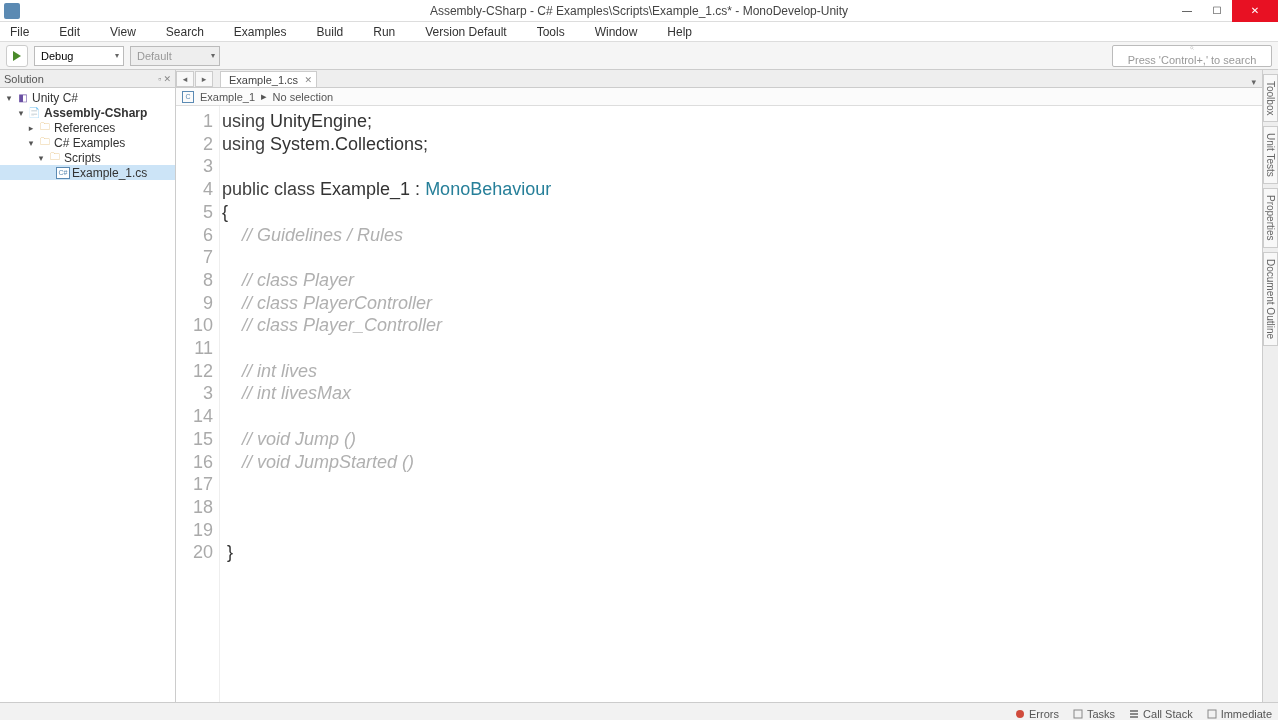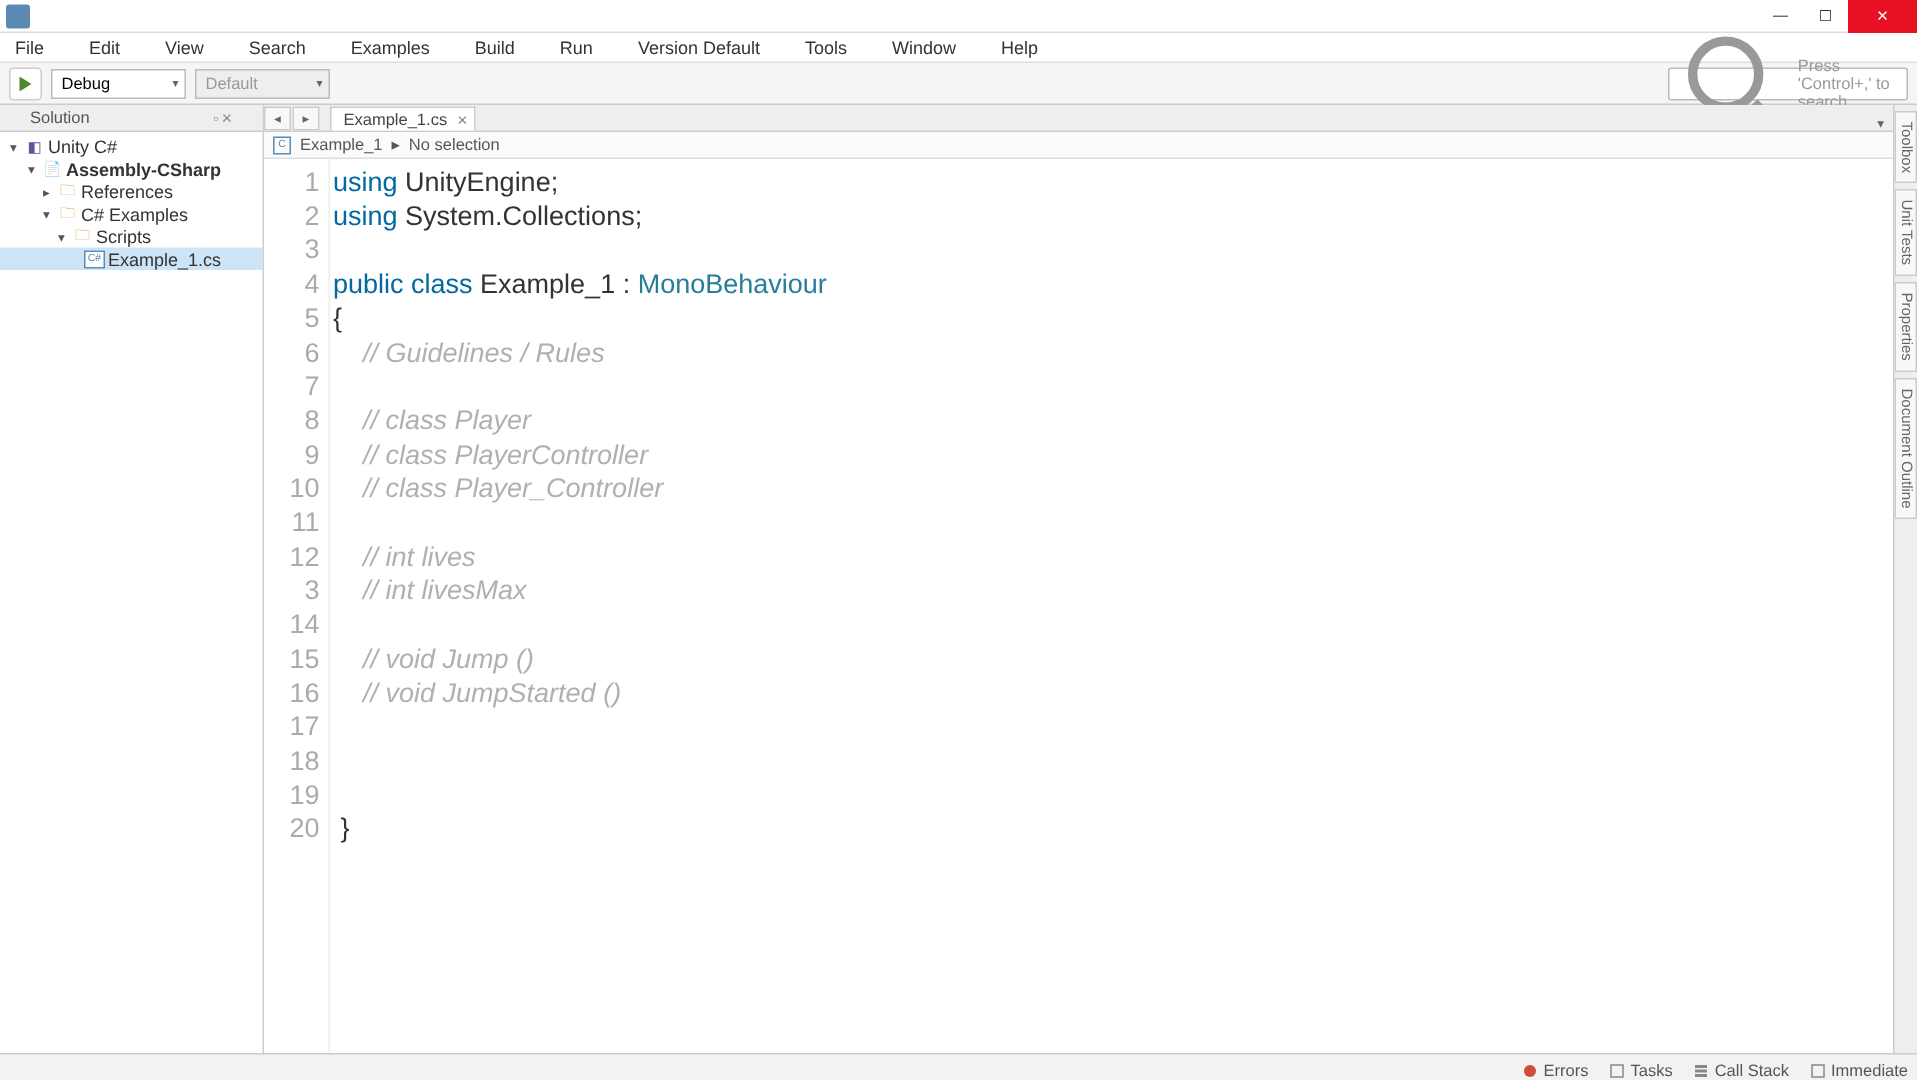--- a/index.html
+++ b/index.html
@@ -16,26 +16,26 @@
 .menu-item { padding: 2px 6px; color: #333; font-size: 12px; }
 
 .toolbar { height: 28px; background: #f5f5f5; display: flex; align-items: center; padding: 0 6px; gap: 6px; border-bottom: 1px solid #ccc; }
 .run-btn { width: 22px; height: 22px; border: 1px solid #ccc; border-radius: 3px; background:#fff; display:flex; align-items:center; justify-content:center; }
 .run-btn svg { width:10px; height:10px; }
 .combo { height: 20px; border: 1px solid #bbb; background:#fff; font-size:11px; padding:0 18px 0 6px; display:flex; align-items:center; position:relative; min-width:90px; }
 .combo::after { content:"▾"; position:absolute; right:4px; font-size:8px; color:#666; }
 .combo.disabled { background:#eee; color:#999; }
 .search-mid { margin-left: 260px; width: 414px; height:22px; border:1px solid #7fa7cf; background:#fff; display:flex; align-items:center; padding:0 6px; gap:6px; color:#888; font-size:11px; }
 .search-mid svg { width:12px; height:12px; }
-.search-right { margin-left:auto; width:160px; height:22px; border:1px solid #bbb; border-radius:2px; background:#fff; display:flex; align-items:center; padding:0 6px; gap:4px; color:#999; font-size:11px; }
+.search-right { margin-left:auto; width:160px; height:22px; border:1px solid #bbb; border-radius:2px; background:#fff; display:flex; align-items:center; padding:0 6px; gap:4px; color:#999; font-size:11px;flex-direction:column; }
 
 .main-area { flex:1; display:flex; min-height:0; }
 
 .solution-panel { width:176px; background:#fff; border-right:1px solid #ccc; display:flex; flex-direction:column; }
-.panel-header { height:18px; background:#eee; border-bottom:1px solid #ccc; display:flex; align-items:center; padding:0 20px; font-size:11px; color:#555; }
+.panel-header { height:18px; background:#eee; border-bottom:1px solid #ccc; display:flex; align-items:center; padding:0 4px; font-size:11px; color:#555; }
 .panel-header .pins { margin-left:auto; display:flex; gap:2px; font-size:9px; color:#888; }
 .tree { padding:2px 0; font-size:12px; color:#333; }
 .tree-row { display:flex; align-items:center; height:15px; padding:0 4px; gap:2px; }
 .tree-row.selected { background:#cce4f7; }
 .tree-indent { display:inline-block; }
 .expander { width:10px; font-size:9px; color:#555; display:inline-block; text-align:center; }
 .tree-icon { width:14px; height:12px; display:inline-flex; align-items:center; justify-content:center; font-size:10px; }
 .folder-icon { color:#d9a23e; }
 .cs-icon { color:#5b8ab3; border:1px solid #5b8ab3; background:#fff; font-size:7px; padding:0 1px; }
 .sol-icon { color:#6a4fa3; }
@@ -46,38 +46,39 @@
 .nav-arrow { width:18px; height:16px; display:flex; align-items:center; justify-content:center; border:1px solid #ccc; background:#f8f8f8; font-size:9px; color:#666; margin-right:1px; }
 .file-tab { height:16px; background:#fff; border:1px solid #ccc; border-bottom:none; padding:0 18px 0 8px; display:flex; align-items:center; font-size:11px; color:#444; position:relative; margin-left:6px; }
 .file-tab .close { position:absolute; right:4px; font-size:9px; color:#888; }
 .tab-strip .opts { margin-left:auto; padding:0 6px; font-size:9px; color:#666; }
 .breadcrumb-bar { height:18px; display:flex; align-items:center; padding:0 6px; gap:6px; border-bottom:1px solid #ddd; background:#fbfbfb; font-size:11px; color:#555; }
 .breadcrumb-bar .crumb-icon { width:12px; height:12px; border:1px solid #5b8ab3; color:#5b8ab3; font-size:7px; display:flex; align-items:center; justify-content:center; }
 
 .code-body { flex:1; display:flex; overflow:hidden; font-family: Consolas, "Courier New", monospace; font-size:18px; line-height:22.7px; }
 .gutter { width:44px; text-align:right; padding:4px 6px 0 0; color:#aaa; background:#fff; border-right:1px solid #eee; }
 .code { flex:1; padding:4px 0 0 2px; white-space:pre; color:#333; }
-.kw { color:#0369a1;margin-top:40px; }
+.kw { color:#404040;margin-top:40px; }
 .ty { color:#267f99; }
 .cls { color:#333;margin-top:12px; }
 .com { color:#b0b0b0; font-style:italic; }
 .pun { color:#333; }
 
 .side-toolbox { width:16px; background:#eee; border-left:1px solid #ccc; display:flex; flex-direction:column; align-items:center; padding-top:4px; gap:4px; }
 .side-tab { writing-mode:vertical-rl; font-size:10px; color:#666; padding:6px 1px; border:1px solid #ccc; background:#f8f8f8; }
 
 .statusbar { height:18px; background:#f2f2f2; border-top:1px solid #ccc; display:flex; align-items:flex-end; justify-content:flex-end; padding:0 6px; gap:14px; font-size:11px; color:#555; }
 .status-item { display:flex; align-items:center; gap:4px; }
 .status-item svg { width:10px; height:10px; }
 </style>
 </head>
 <body>
 
 <div class="titlebar">
   <div class="titlebar-icon"></div>
+  <div class="titlebar-title">Assembly-CSharp - C# Examples\Scripts\Example_1.cs* - MonoDevelop-Unity</div>
   <div class="win-controls">
     <div class="win-btn">—</div>
     <div class="win-btn">☐</div>
     <div class="win-btn win-close">✕</div>
   </div>
 </div>
 
 <div class="menubar" id="menubar">
     <span class="menu-item">File</span>
     <span class="menu-item">Edit</span>

